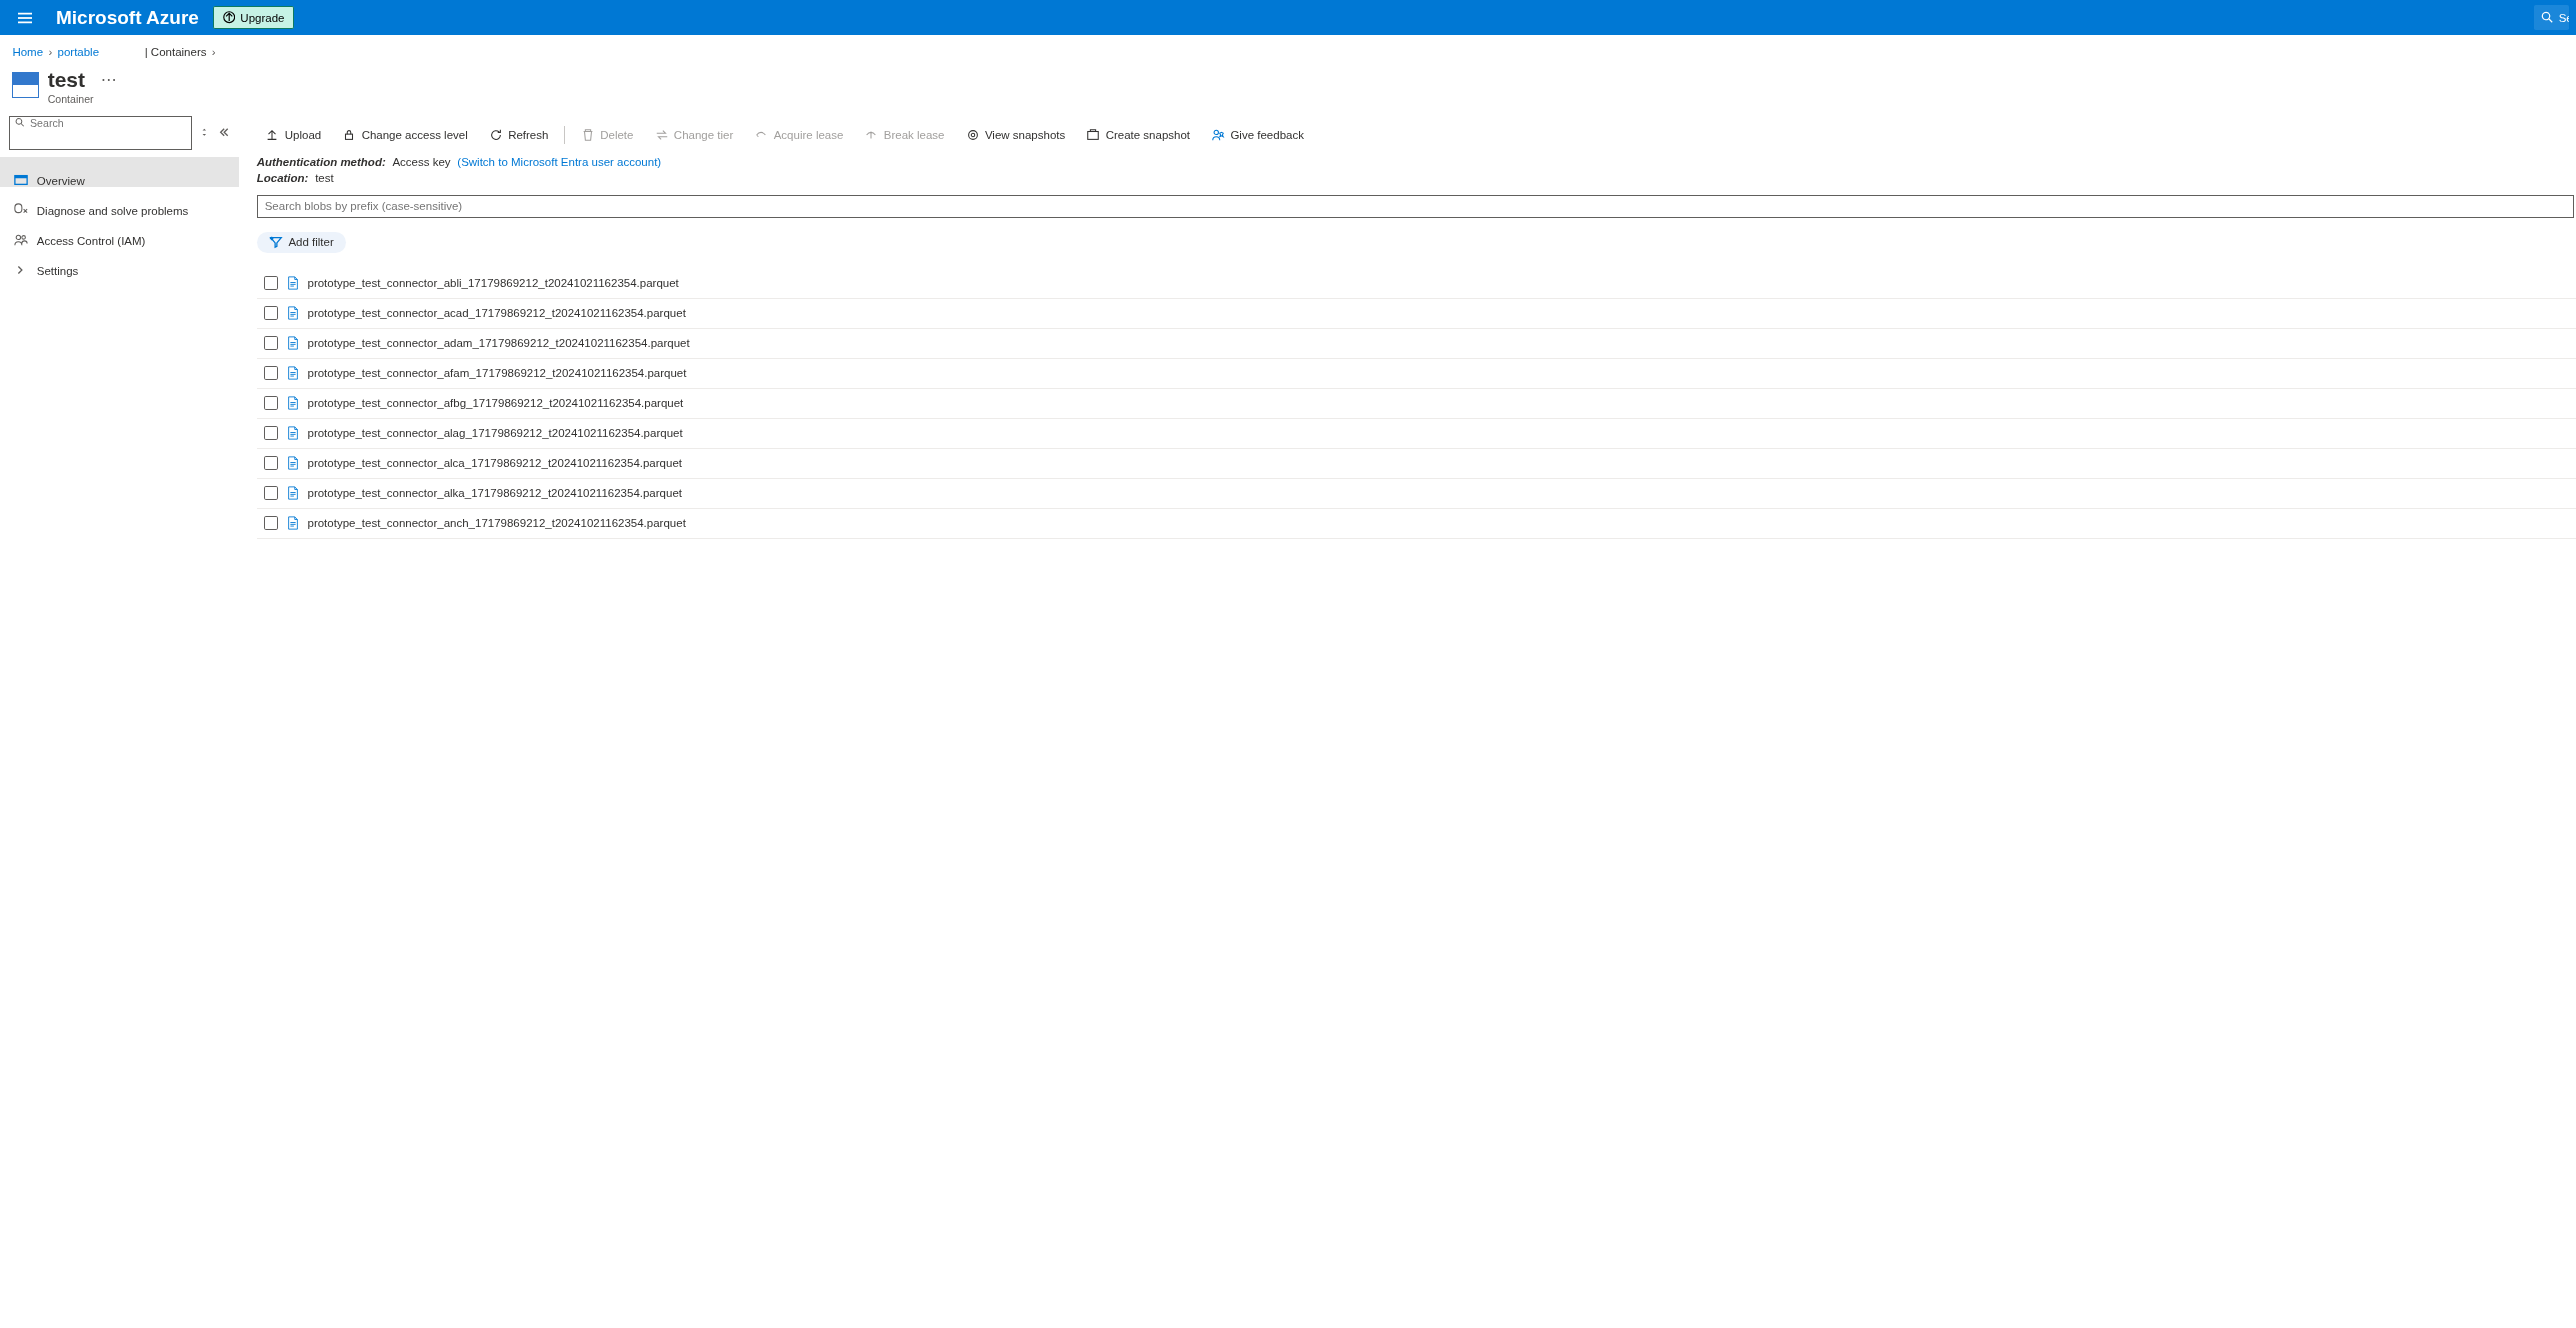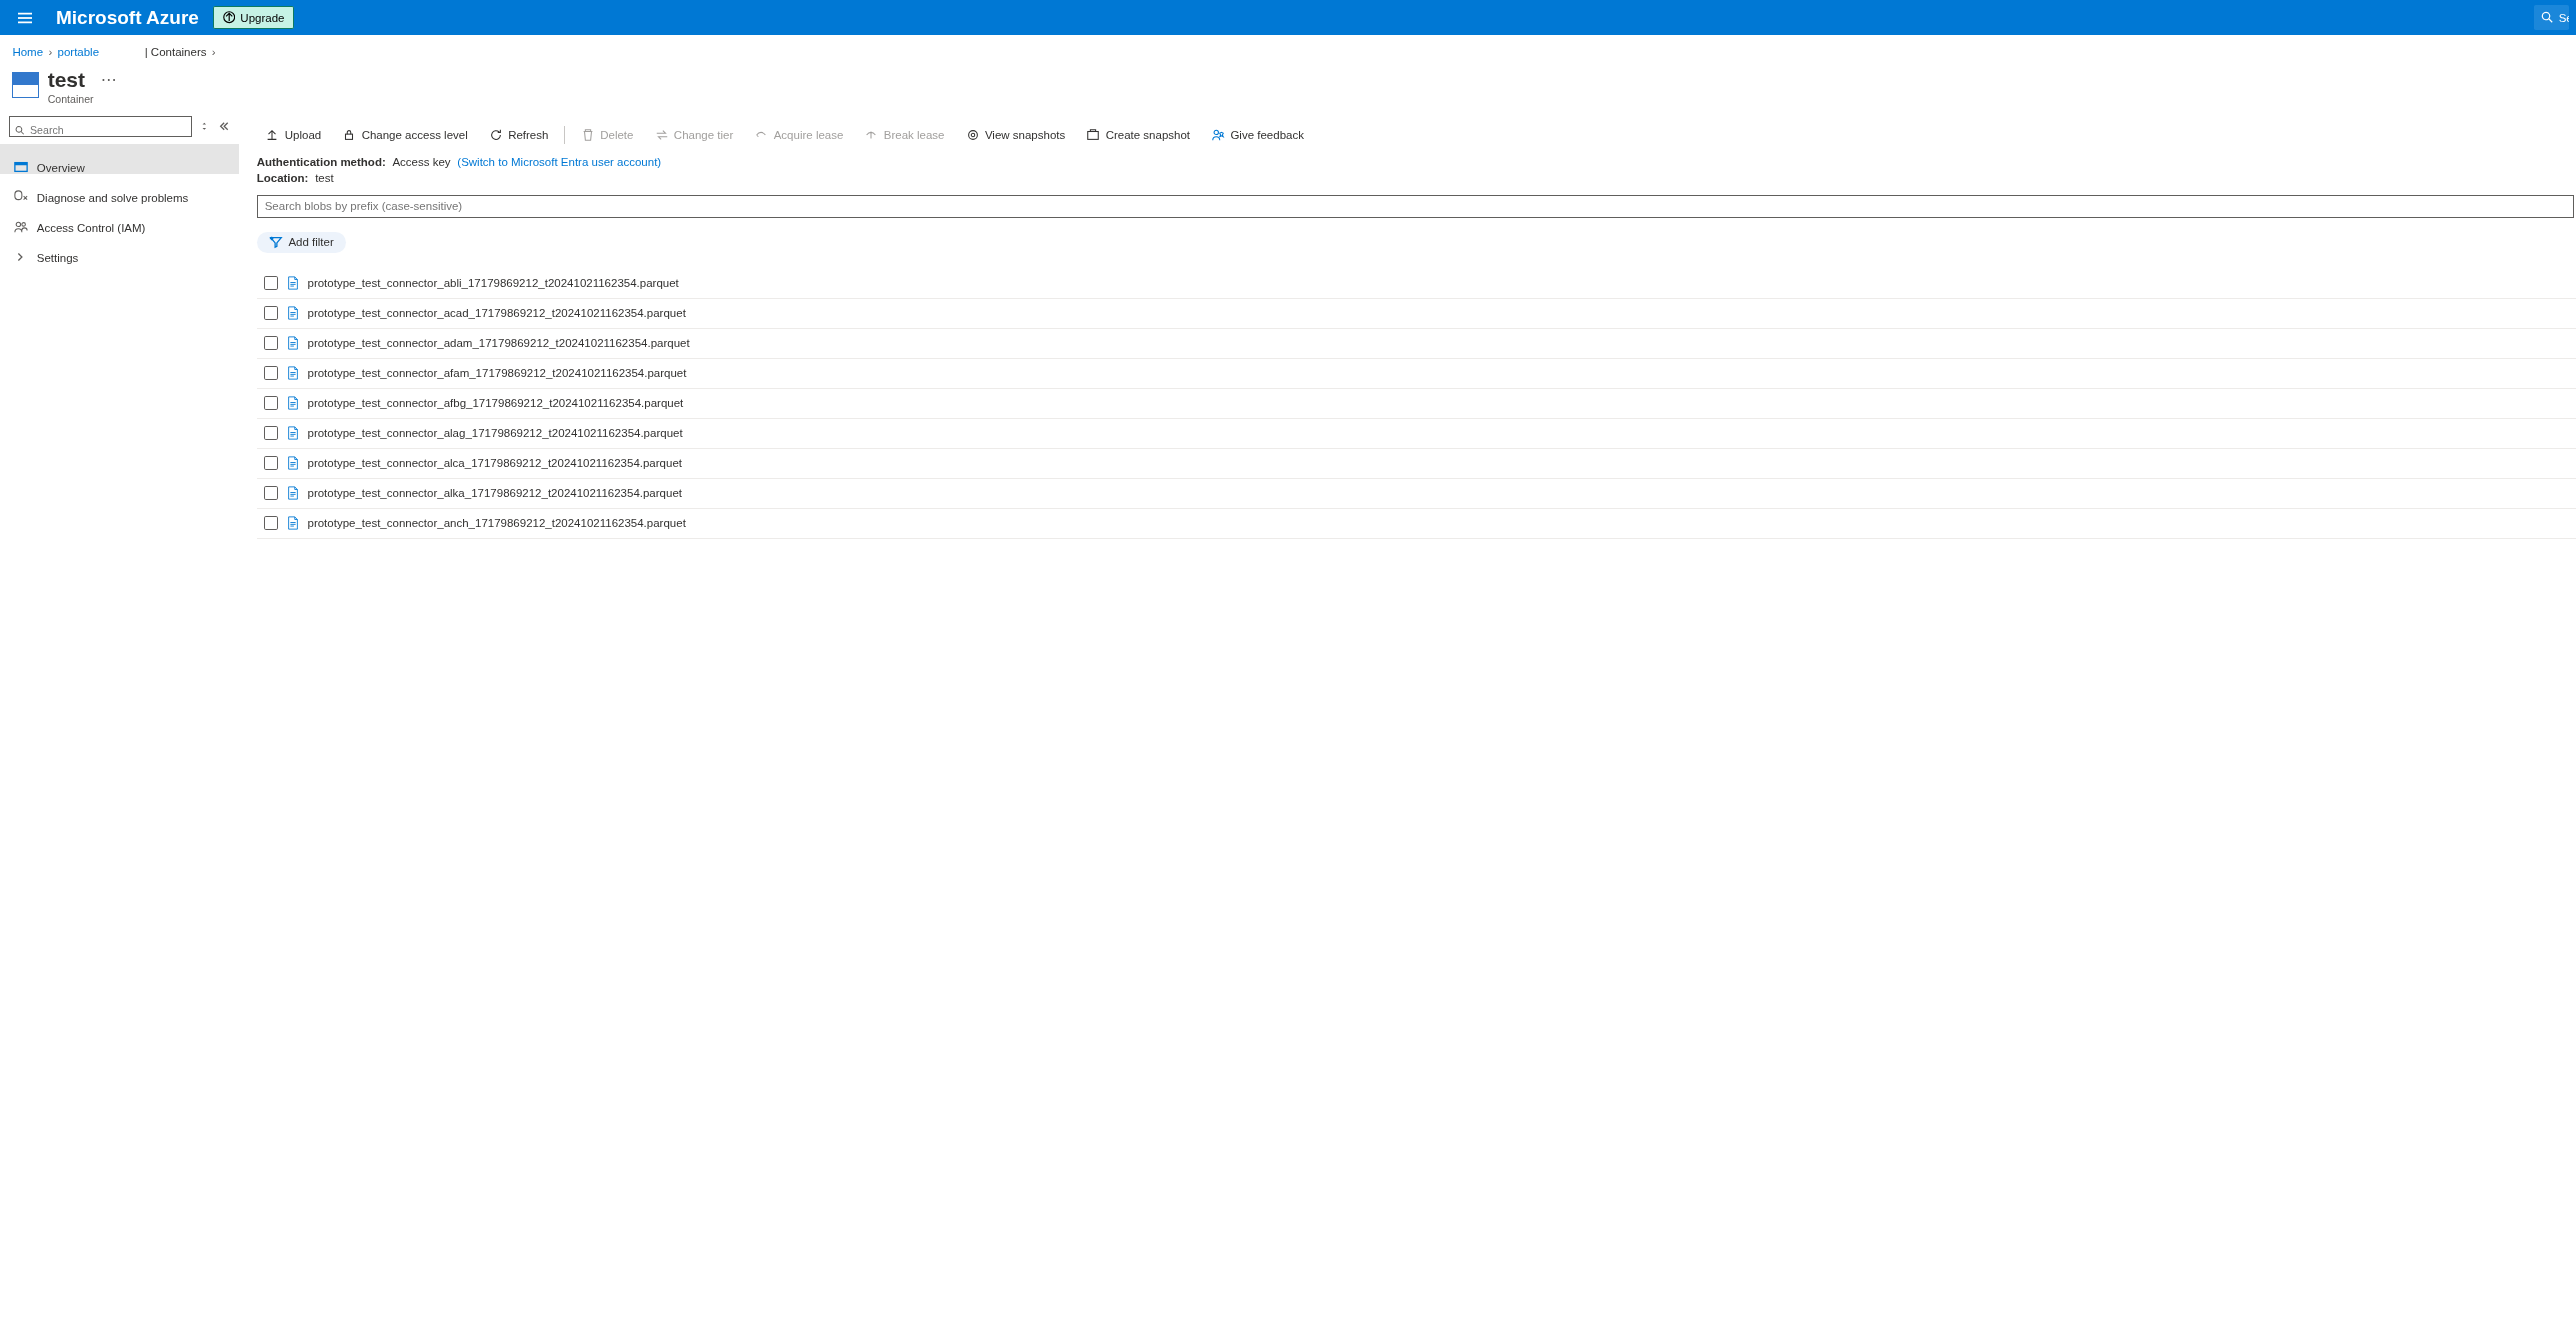--- a/index.html
+++ b/index.html
@@ -30,40 +30,40 @@
 .res-sub { font-size: 10.6px; color: #605e5c; margin-top: 1.8px; }
 .res-more { color: #605e5c; font-size: 16px; padding: 0 7px; cursor: pointer; }
 
 
 .layout { display: flex; }
 .sidebar { width: 239px; flex-shrink: 0; }
 .content { flex: 1; min-width: 0; padding-left: 17.7px; }
 
 
 .side-search-row { display: flex; align-items: center; padding: 0 8.8px 7px; gap: 5.3px; }
-.side-search { flex: 1; border: 0.9px solid #605e5c; height: 21px; display: flex; align-items: flex-end; padding: 0 5.3px; font-size: 10.6px; }
+.side-search { flex: 1; border: 0.9px solid #605e5c; height: 34px; display: flex; align-items: flex-start; padding: 0 5.3px; font-size: 10.6px; }
 .side-search svg { width: 10.6px; height: 10.6px; fill: #605e5c; margin-right: 5.3px; }
 .side-search input { border: none; outline: none; font-size: 10.6px; width: 100%; }
 .side-ctrl { width: 14px; height: 14px; display: flex; align-items: center; justify-content: center; cursor: pointer; color: #605e5c; }
 
 
 .nav-item { display: flex; align-items: flex-end; height: 30px; padding: 0 14px; gap: 8.8px; cursor: pointer; font-size: 11.5px; }
 .nav-item.active { background: #e5e5e5; }
 .nav-item svg { width: 14px; height: 14px; flex-shrink: 0; }
 
 
 .toolbar { display: flex; align-items: center; height: 39px; gap: 3.5px; flex-wrap: wrap; }
 .tool-btn { display: flex; align-items: center; gap: 5.3px; padding: 0 8.8px; height: 28px; font-size: 11.5px; cursor: pointer; color: #323130; }
 .tool-btn.disabled { color: #a19f9d; }
 .tool-btn svg { width: 14px; height: 14px; }
 .tool-sep { width: 0.9px; height: 17.7px; background: #c8c6c4; margin: 0 3.5px; }
 
 
 .info-row { font-size: 11.5px; padding: 1.8px 0; }
-.info-row b { font-weight: 600; }
+.info-row b { font-weight: 600; font-style: italic; }
 .info-row a { color: #0078d4; text-decoration: none; }
 
 
 .blob-search { margin-top: 8.8px; border: 0.9px solid #605e5c; height: 23px; display: flex; align-items: center; padding: 0 7px; width: calc(100% - 1.8px); }
 .blob-search input { border: none; outline: none; font-size: 11.5px; width: 100%; }
 
 
 .filter-pill { display: inline-flex; align-items: center; gap: 5.3px; background: #edf3fb; border-radius: 12.4px; padding: 3.5px 12.4px; margin-top: 14px; font-size: 11.5px; cursor: pointer; }
 .filter-pill svg { width: 14px; height: 14px; stroke: #0078d4; fill: none; }
 

